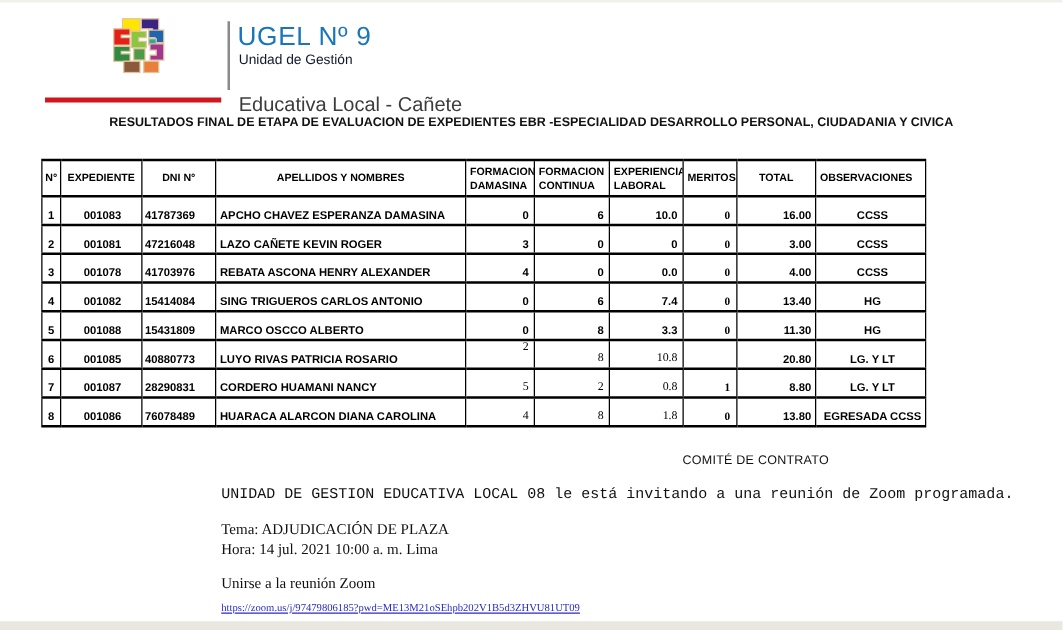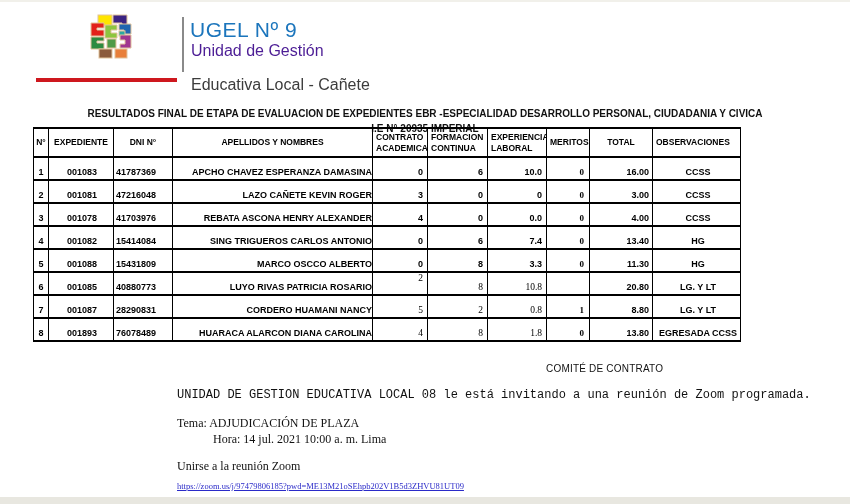--- a/index.html
+++ b/index.html
@@ -10,46 +10,46 @@
     position: relative;
     overflow: hidden;
   }
   .top-edge { position: absolute; top: 0; left: 0; width: 850px; height: 2px; background: #f1f0ea; }
   .bottom-edge { position: absolute; bottom: 0; left: 0; width: 850px; height: 7px; background: #e8e7e0; }
 
   
   .logo { position: absolute; left: 87px; top: 13px; width: 50px; height: 50px; }
   .org-divider { position: absolute; left: 182px; top: 17px; width: 2px; height: 55px; background: #8a8a8a; }
   .org-name { position: absolute; left: 190px; top: 18px; font-size: 21px; letter-spacing: 0.5px; color: #1b75bc; }
-  .org-sub1 { position: absolute; left: 191px; top: 42px; font-size: 16px; color: #4c1d95; }
+  .org-sub1 { position: absolute; left: 191px; top: 42px; font-size: 11px; color: #0f172a; }
   .org-sub2 { position: absolute; left: 191px; top: 56px; font-size: 16px; color: #3c3c3c; margin-top: 20px; }
   .red-rule { position: absolute; left: 36px; top: 78px; width: 141px; height: 4px; background: #ce181e; }
 
   
   .doc-title { position: absolute; left: 0; top: 93px; width: 850px; text-align: center;
-               font-weight: bold; font-size: 10px; color: #111; margin-top: 15px; }
+               font-weight: bold; font-size: 10px; color: #111; }
   .doc-title .line2 { margin-top: 4px; }
 
   
   table.results { position: absolute; left: 33px; top: 127px; width: 707px;
                   border-collapse: collapse; table-layout: fixed; }
   table.results th, table.results td {
     border-left: 1px solid #000; border-right: 1px solid #000;
     border-top: 2px solid #000; border-bottom: 2px solid #000;
     overflow: hidden; white-space: nowrap;
   }
   table.results th {
     height: 29px; font-size: 8.5px; font-weight: bold; line-height: 1.2;
     text-align: center; vertical-align: middle; white-space: normal;
   }
   table.results th.h-left { text-align: left; padding-left: 3px; }
   table.results td { height: 23px; font-size: 9px; font-weight: bold; vertical-align: bottom; padding-bottom: 2px; }
   td.col-n   { text-align: center; vertical-align: top; padding-top: 1px; }
   td.col-exp, td.col-dni { text-align: right; padding-right: 16px; }
-  td.col-nom { text-align: right; padding-left: 14px; }
+  td.col-nom { text-align: left; padding-left: 3px; }
   td.col-aca, td.col-con, td.col-lab { text-align: right; padding-right: 4px; }
   td.col-mer { text-align: right; padding-right: 5px; vertical-align: middle;
                font-family: "Liberation Serif", serif; font-weight: normal; font-size: 9.5px; }
   td.col-tot { text-align: right; padding-right: 3px; }
   td.col-obs { text-align: center; padding-left: 3px; }
   
   tbody tr:nth-child(n+6) td.col-aca,
   tbody tr:nth-child(n+6) td.col-con,
   tbody tr:nth-child(n+6) td.col-lab {
     font-family: "Liberation Serif", serif; font-weight: normal; font-size: 9.5px;
@@ -57,21 +57,21 @@
   tbody tr:nth-child(6) td.col-aca { vertical-align: top; padding-top: 0; }
 
   
   .committee { position: absolute; left: 546px; top: 363px; font-family: Liberation Sans, sans-serif;
                font-size: 10px; letter-spacing: 0.2px; color: #111; }
   .invitation { position: absolute; left: 177px; top: 388px; font-family: Liberation Mono, monospace;
                 font-size: 12px; color: #111; }
   .topic { position: absolute; left: 177px; top: 416px; font-family: "Liberation Serif", serif;
            font-size: 12px; color: #111; }
   .time  { position: absolute; left: 177px; top: 432px; font-family: "Liberation Serif", serif;
-           font-size: 12px; color: #111; margin-left: 36px; }
+           font-size: 12px; color: #111; }
   .join  { position: absolute; left: 177px; top: 459px; font-family: "Liberation Serif", serif;
            font-size: 12px; color: #111; }
   a.zoom-link { position: absolute; left: 177px; top: 481px; font-family: "Liberation Serif", serif;
                 font-size: 8.5px; color: #2a2ac8; text-decoration: underline; }
 </style>
 </head>
 <body>
 
 <div class="top-edge"></div>
 
@@ -91,21 +91,20 @@
   </g>
 </svg>
 <div class="org-divider"></div>
 <div class="org-name">UGEL Nº 9</div>
 <div class="org-sub1">Unidad de Gestión</div>
 <div class="org-sub2">Educativa Local - Cañete</div>
 <div class="red-rule"></div>
 
 <div class="doc-title">
   <div class="line1">RESULTADOS FINAL DE ETAPA DE EVALUACION DE EXPEDIENTES EBR -ESPECIALIDAD DESARROLLO PERSONAL, CIUDADANIA Y CIVICA</div>
-  <div class="line2">I.E N° 20935 IMPERIAL</div>
 </div>
 
 <table class="results">
   <colgroup>
     <col style="width:15px">
       <col style="width:65px">
       <col style="width:59px">
       <col style="width:200px">
     <col style="width:55px">
       <col style="width:60px">
@@ -113,21 +112,21 @@
       <col style="width:43px">
     <col style="width:63px">
       <col style="width:88px">
   </colgroup>
   <thead>
     <tr>
       <th>N°</th>
       <th>EXPEDIENTE</th>
       <th>DNI N°</th>
       <th>APELLIDOS Y NOMBRES</th>
-      <th class="h-left">CONTRATO ACADEMICA</th>
+      <th class="h-left">FORMACION DAMASINA</th>
       <th class="h-left">FORMACION CONTINUA</th>
       <th class="h-left">EXPERIENCIA LABORAL</th>
       <th class="h-left">MERITOS</th>
       <th>TOTAL</th>
       <th class="h-left">OBSERVACIONES</th>
     </tr>
   </thead>
   <tbody>
       <tr>
     <td class="col-n">1</td>
@@ -208,21 +207,21 @@
     <td class="col-nom">CORDERO HUAMANI NANCY</td>
     <td class="col-aca">5</td>
     <td class="col-con">2</td>
     <td class="col-lab">0.8</td>
     <td class="col-mer">1</td>
     <td class="col-tot">8.80</td>
     <td class="col-obs">LG.  Y LT</td>
   </tr>
       <tr>
     <td class="col-n">8</td>
-    <td class="col-exp">001893</td>
+    <td class="col-exp">001086</td>
     <td class="col-dni">76078489</td>
     <td class="col-nom">HUARACA ALARCON DIANA CAROLINA</td>
     <td class="col-aca">4</td>
     <td class="col-con">8</td>
     <td class="col-lab">1.8</td>
     <td class="col-mer">0</td>
     <td class="col-tot">13.80</td>
     <td class="col-obs">EGRESADA CCSS</td>
   </tr>
     </tbody>

